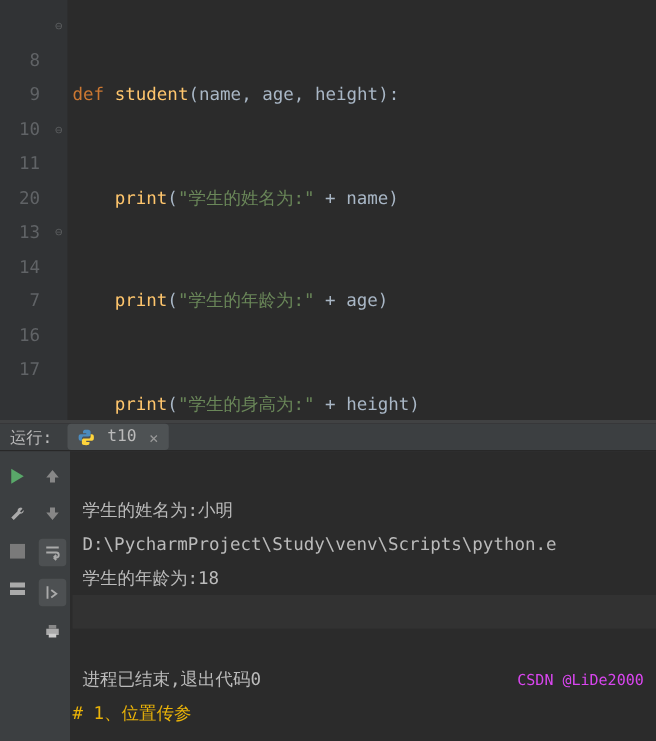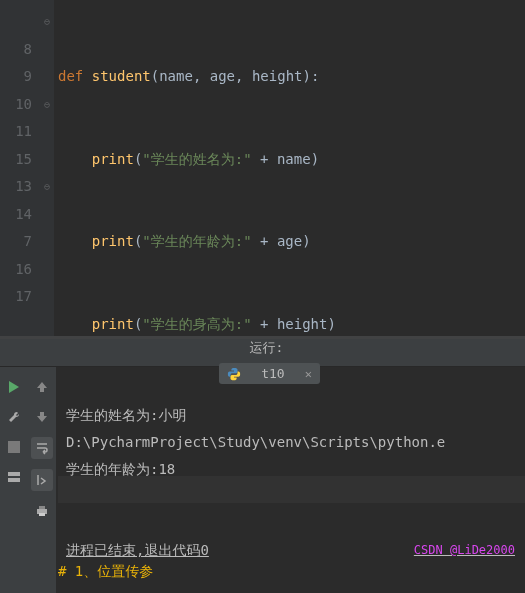--- a/index.html
+++ b/index.html
@@ -59,27 +59,26 @@
   flex-direction: column;
 }
 .tw-header {
   height: 28px;
   background: #3c3f41;
   border-bottom: 1px solid #282828;
   display: flex;
   align-items: center;
   padding-left: 8px;
   gap: 6px;
-  flex-direction: column;
 }
 .tw-title { color: #bbbbbb; font-size: 13px; }
 .tw-tab {
   display: flex;
   align-items: center;
-  gap: 20px;
+  gap: 10px;
   background: #4e5254;
   padding: 3px 8px;
   border-radius: 3px;
   margin-left: 6px;
 }
 .tw-tab-label { color: #bbbbbb; font-size: 13px; }
 .close-x { color: #999; font-size: 12px; cursor: pointer; }
 .py-icon {
   width: 14px; height: 14px;
   display: inline-block;
@@ -119,33 +118,33 @@
   line-height: 27px;
   white-space: pre;
   overflow: hidden;
 }
 .watermark {
   color: #d946ef;
   font-size: 12px;
   align-self: flex-end;
   margin-top: auto;
 }
-.bottom-row { display: flex; justify-content: space-between; align-items: flex-end; text-decoration: underline; }
+.bottom-row { display: flex; justify-content: space-between; align-items: flex-end; }
 </style>
 </head>
 <body>
 
 <div class="editor">
   <div class="gutter">
     <div></div>
     <div>8</div>
     <div>9</div>
     <div>10</div>
     <div>11</div>
-    <div>15</div>
+    <div>20</div>
     <div>13</div>
     <div>14</div>
     <div>7</div>
     <div>16</div>
     <div>17</div>
   </div>
   <div class="fold-col">
     <div>⊖</div>
     <div></div>
       <div></div>

